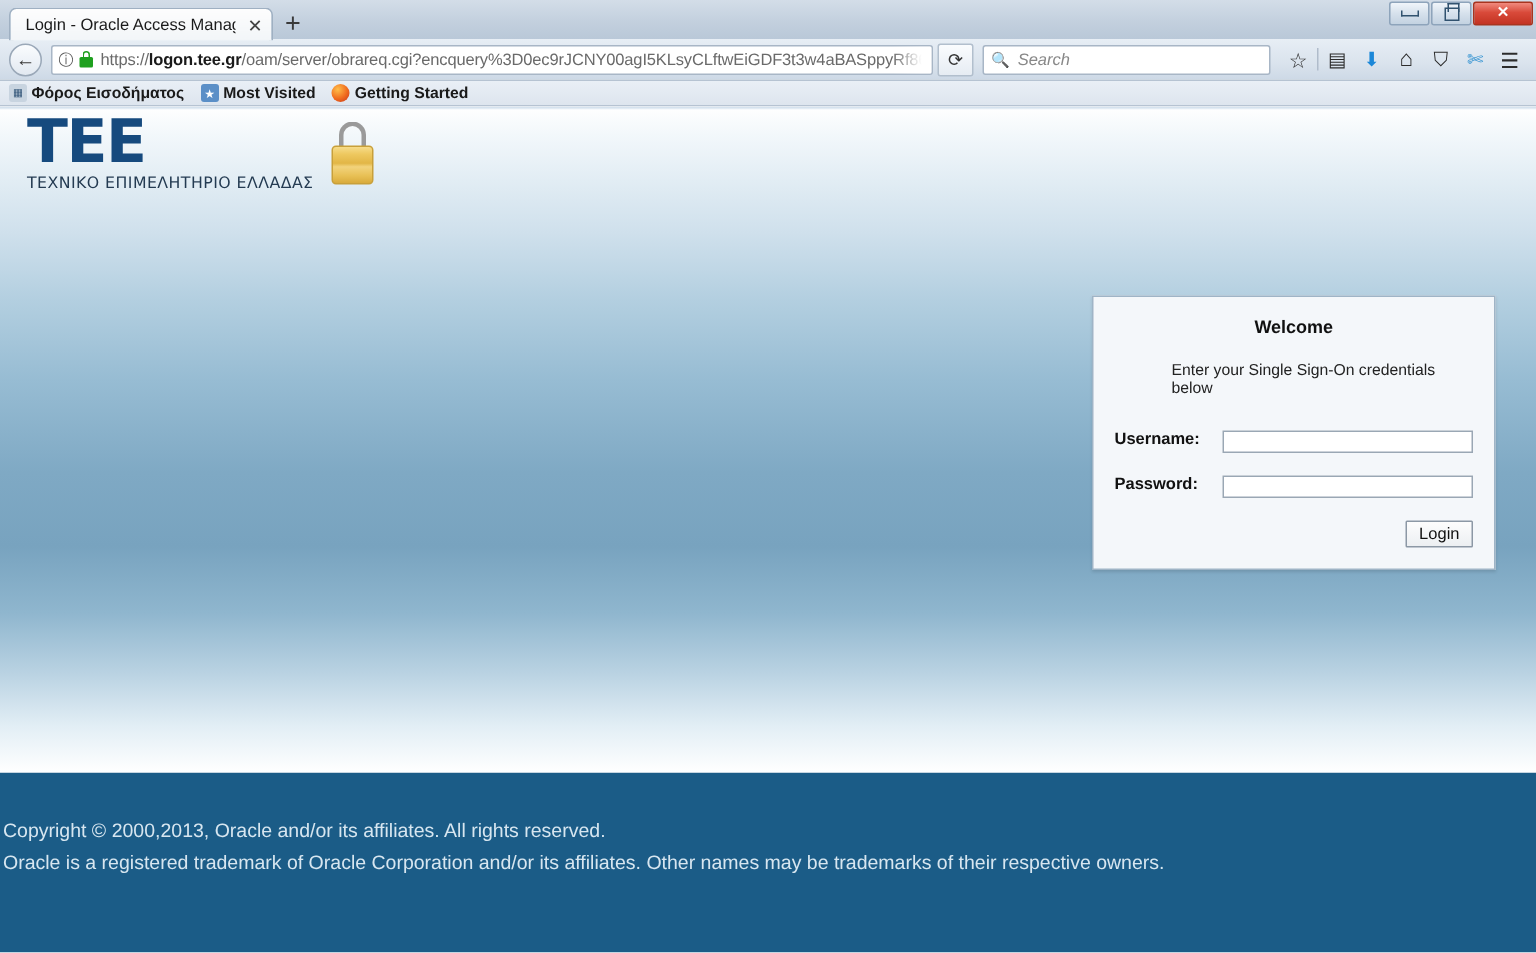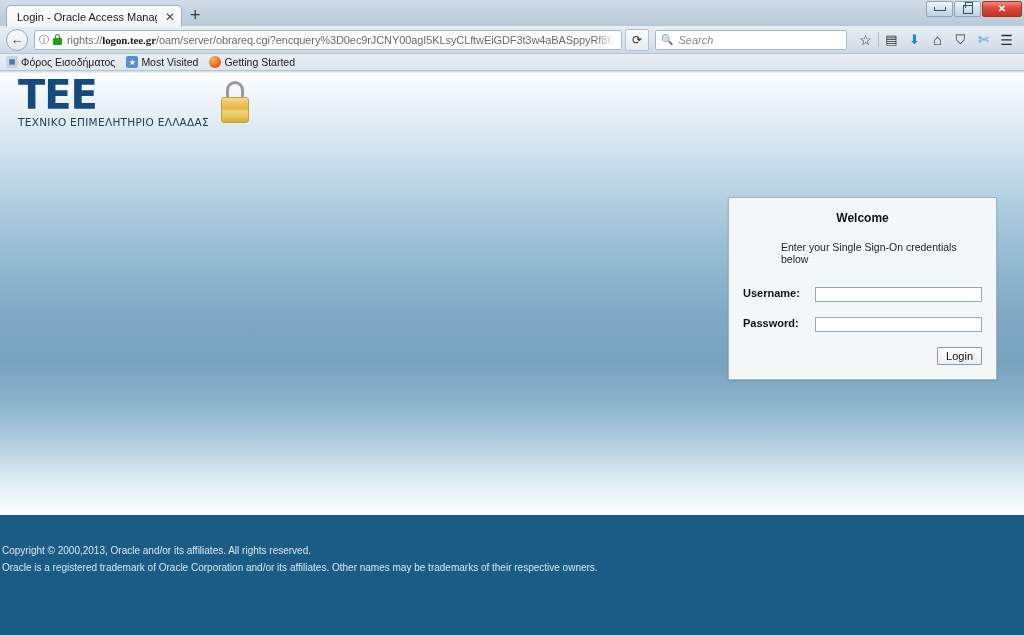--- a/index.html
+++ b/index.html
@@ -161,21 +161,21 @@
   }
   .url-text {
     font-size: 11px;
     color: #6a6a6a;
     white-space: nowrap;
     overflow: hidden;
     flex: 1;
     min-width: 0;
     letter-spacing: -0.1px;
   }
-  .url-text .host { color: #1a1a1a; font-weight: bold; font-family: Liberation Serif, serif; }
+  .url-text .host { color: #1a1a1a; font-weight: bold; }
   .url-text .scheme { color: #6a6a6a; }
   .url-fade {
     position: absolute; right: 0; top: 0; bottom: 0; width: 26px;
     background: linear-gradient(to right, rgba(255,255,255,0), #fff 75%);
     pointer-events: none;
   }
   .reload-btn {
     width: 22px; height: 20px; margin-left: 3px;
     border: 1px solid #b2bfcd; border-radius: 2px;
     background: linear-gradient(to bottom, #fafcfe, #e6ecf3);
@@ -203,21 +203,21 @@
     background: linear-gradient(to bottom, #e9eff6 0%, #dde5ee 100%);
     border-bottom: 1px solid #b6c3d2;
     display: flex;
     align-items: center;
     padding-left: 6px;
     box-sizing: border-box;
   }
   .bm-item {
     display: flex; align-items: center; margin-right: 11px; cursor: pointer;
   }
-  .bm-label { font-size: 10.5px; color: #1a1a1a; white-space: nowrap; }
+  .bm-label { font-size: 10.5px; color: #1a1a1a; white-space: nowrap; font-weight: bold; }
   .bm-ico {
     width: 12px; height: 12px; margin-right: 3px; flex: none;
     display: flex; align-items: center; justify-content: center;
     font-size: 9px; border-radius: 2px;
   }
   .bm-ico.tax { background: #c8d4e0; color: #2b4f73; font-size: 7px; }
   .bm-ico.mv { background: #5b8fc7; color: #fff; font-size: 8px; border-radius: 2px;}
   .bm-ico.gs {
     background: radial-gradient(circle at 35% 30%, #ffbe4a 0%, #f06a1e 55%, #c2351c 100%);
     border-radius: 50%;
@@ -363,21 +363,21 @@
 
   
   .footer {
     height: 120px;
     background: #1b5c87;
     padding: 28px 0 0 2px;
     box-sizing: border-box;
     flex: none;
   }
   .footer-line {
-    font-size: 10px;
+    font-size: 13px;
     color: #d7e6f0;
     line-height: 1.65;
     white-space: nowrap;
   }
 </style>
 </head>
 <body>
 
 <div class="browser-window">
 
@@ -403,21 +403,21 @@
 
   <div class="nav-bar">
     <div class="nav-back">←</div>
 
     <div class="url-field">
       <span class="ident-icon">ⓘ</span>
       <span class="lock-green">
         <span class="shackle"></span>
           <span class="body"></span>
       </span>
-      <span class="url-text"><span class="scheme">rights://</span><span class="host">logon.tee.gr</span><span class="scheme">/oam/server/obrareq.cgi?encquery%3D0ec9rJCNY00agI5KLsyCLftwEiGDF3t3w4aBASppyRf864uqA9</span></span>
+      <span class="url-text"><span class="scheme">https://</span><span class="host">logon.tee.gr</span><span class="scheme">/oam/server/obrareq.cgi?encquery%3D0ec9rJCNY00agI5KLsyCLftwEiGDF3t3w4aBASppyRf864uqA9</span></span>
       <span class="url-fade"></span>
     </div>
 
     <div class="reload-btn">⟳</div>
 
     <div class="search-field">
       <span class="mag">🔍</span>
       <span class="ph">Search</span>
     </div>
 

